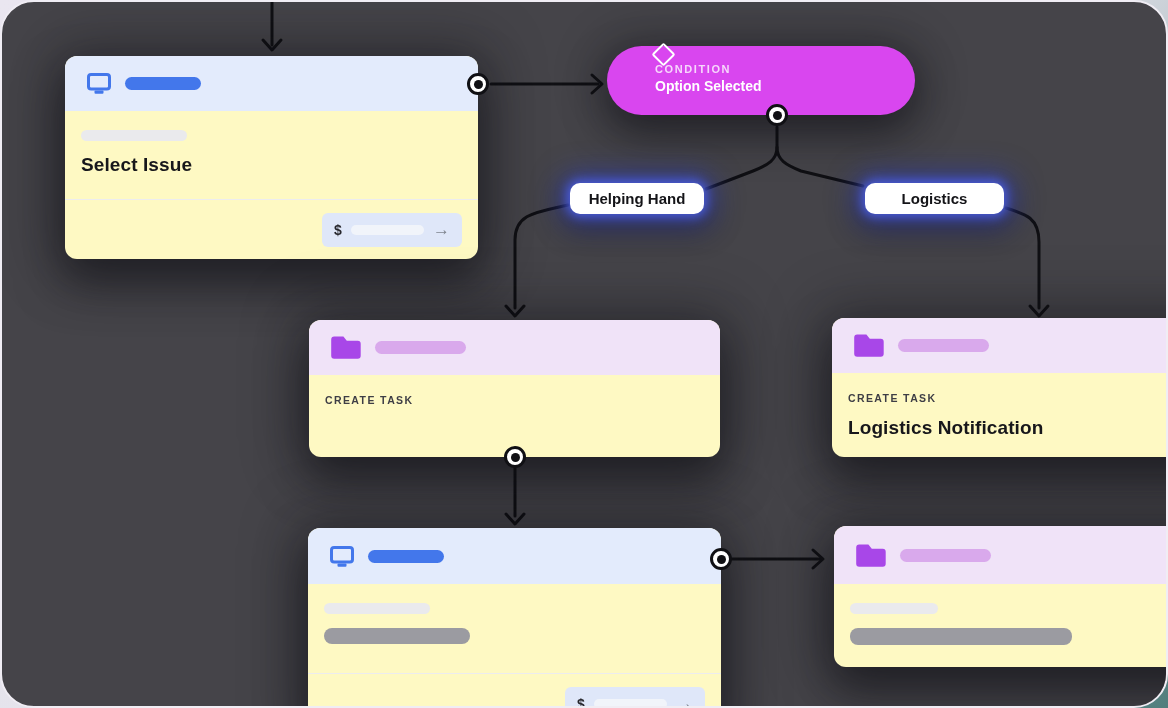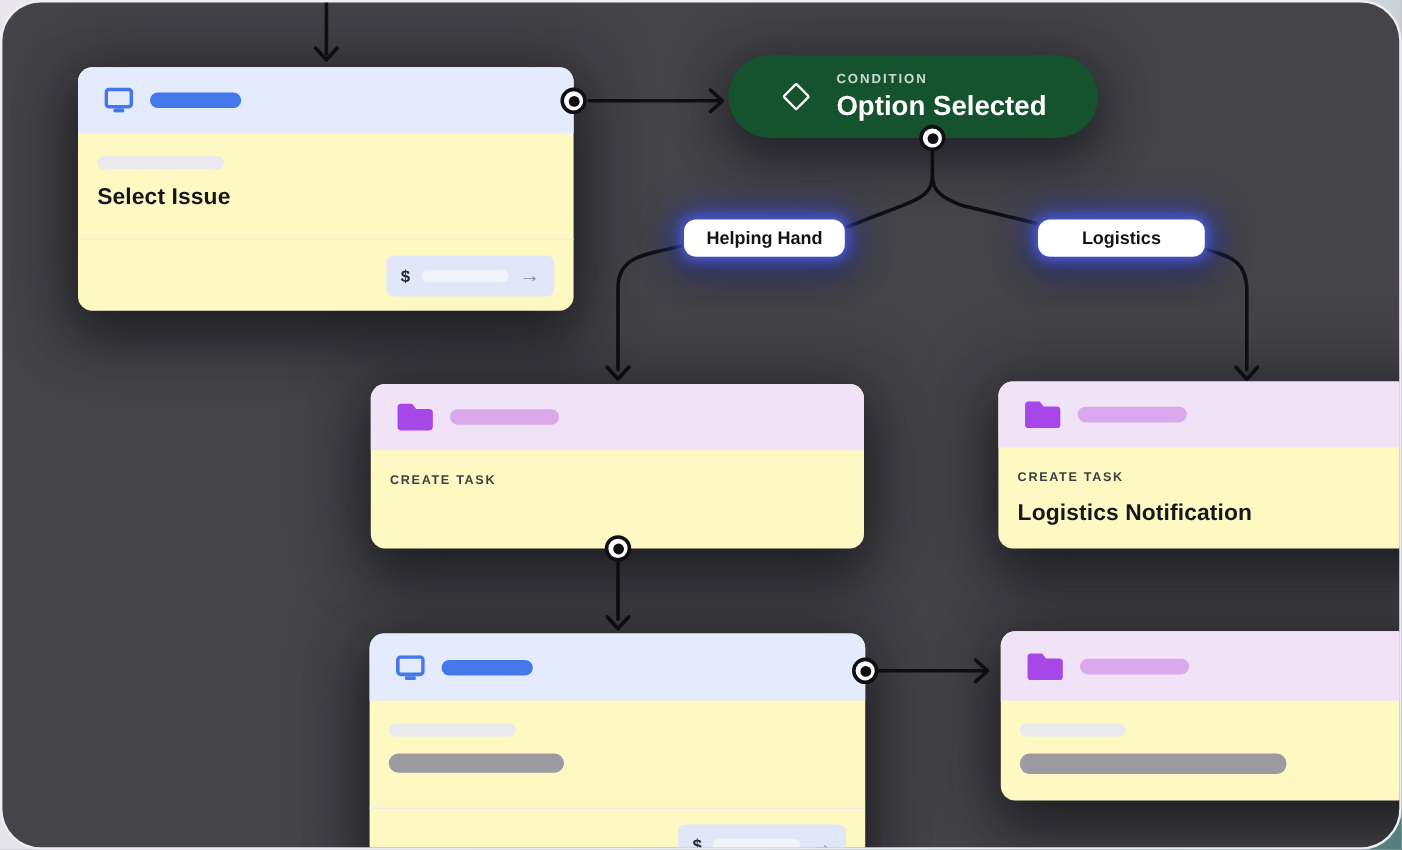--- a/index.html
+++ b/index.html
@@ -54,30 +54,31 @@
     width:140px;height:34px;background:#DFE7F9;border-radius:6px;
     display:flex;align-items:center;gap:9px;padding:0 12px;box-sizing:border-box;
   }
   .amount-box .cur{font-size:14px;font-weight:700;color:#26262C;}
   .amount-box .input-bar{flex:1;height:10px;border-radius:5px;background:#F1F4FA;}
   .amount-box .go{font-size:17px;color:#7F858F;line-height:1;}
 
   
   .condition{
     position:absolute;left:605px;top:44px;width:308px;height:69px;
-    background:#14532d;border-radius:40px;
-    display:flex;align-items:center;padding-left:48px;box-sizing:border-box;
+    background:#d946ef;border-radius:40px;
+    display:flex;align-items:flex-start;padding-left:48px;box-sizing:border-box;
     box-shadow:0 18px 40px rgba(14,14,20,.5),0 0 45px 10px rgba(14,14,20,.3);
+    flex-direction:column;
   }
   .diamond{
     width:13px;height:13px;border:2.5px solid #fff;transform:rotate(45deg);
     margin-right:25px;flex:none;border-radius:2px;
   }
   .cond-kicker{font-size:11px;font-weight:600;letter-spacing:1.6px;color:rgba(255,255,255,.78);text-transform:uppercase;}
-  .cond-title{font-size:23px;font-weight:600;color:#fff;margin-top:3px;}
+  .cond-title{font-size:14px;font-weight:600;color:#fff;margin-top:3px;}
 
   
   .branch-pill{
     position:absolute;height:31px;background:#fff;border-radius:10px;
     display:flex;align-items:center;justify-content:center;
     font-size:15px;font-weight:600;color:#141418;
     box-shadow:0 0 11px 3px rgba(76,96,230,.95),0 0 26px 12px rgba(55,70,200,.5),0 10px 28px 8px rgba(10,10,18,.45);
   }
 
   

